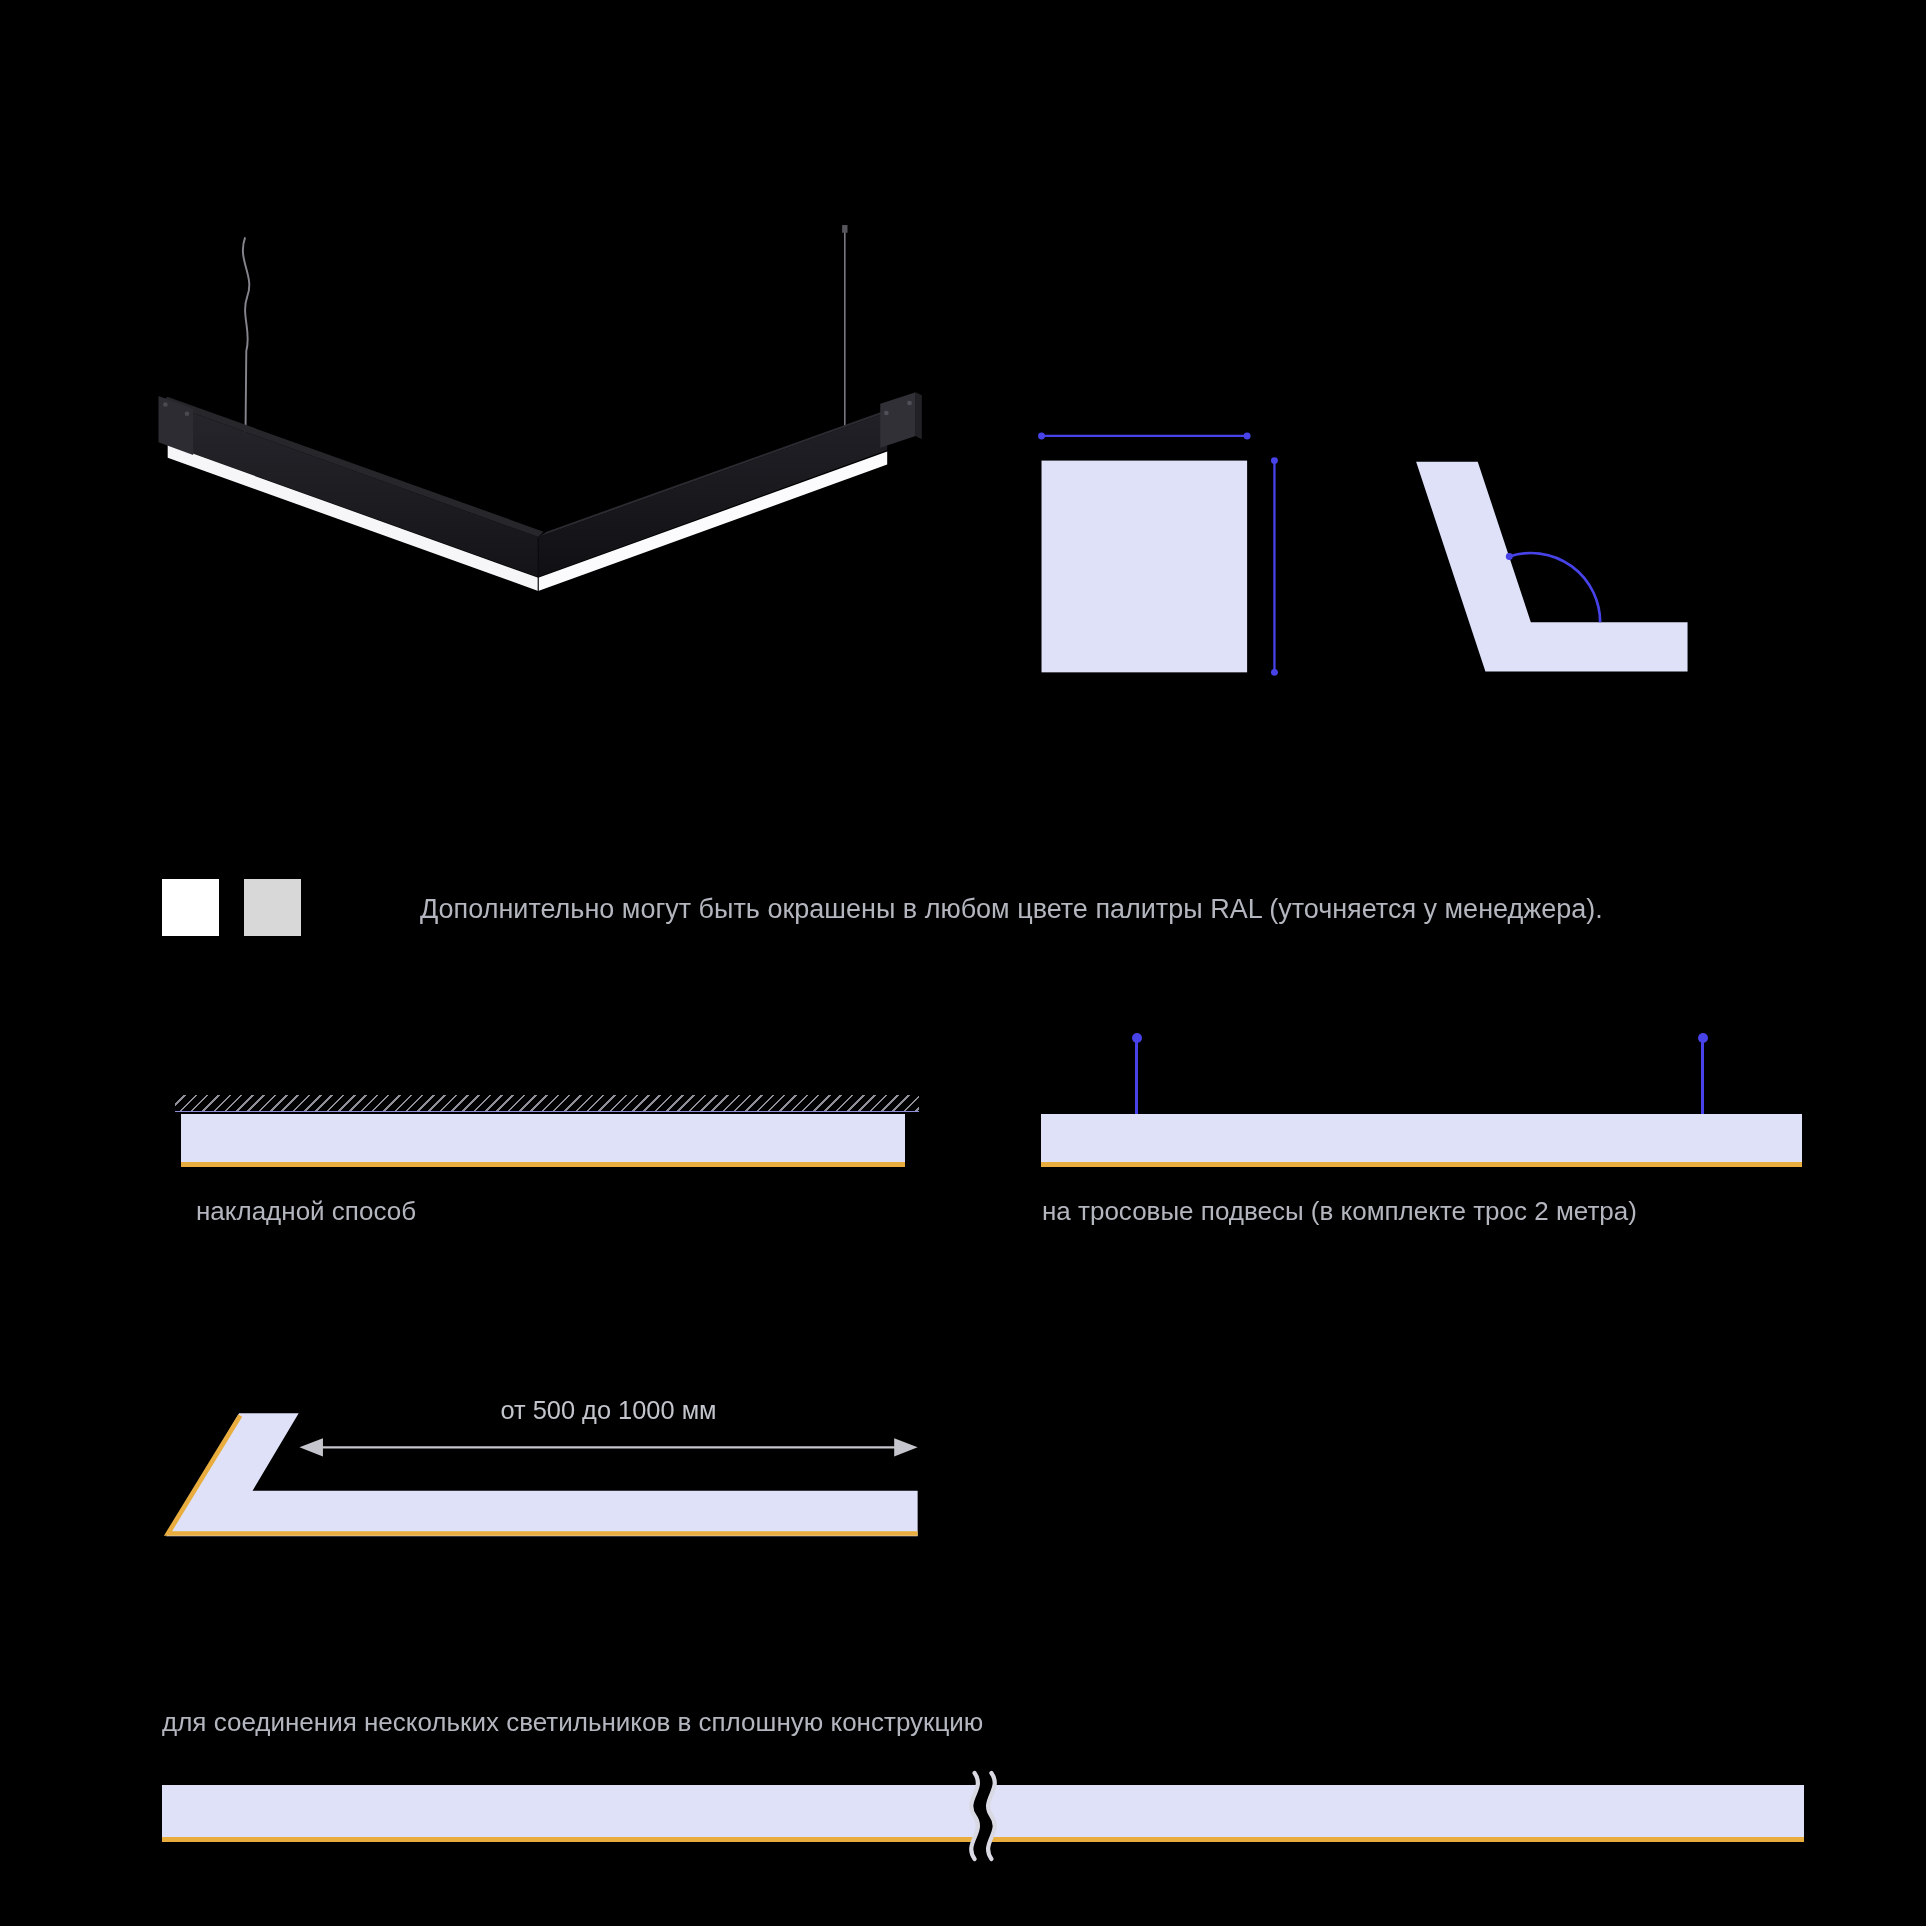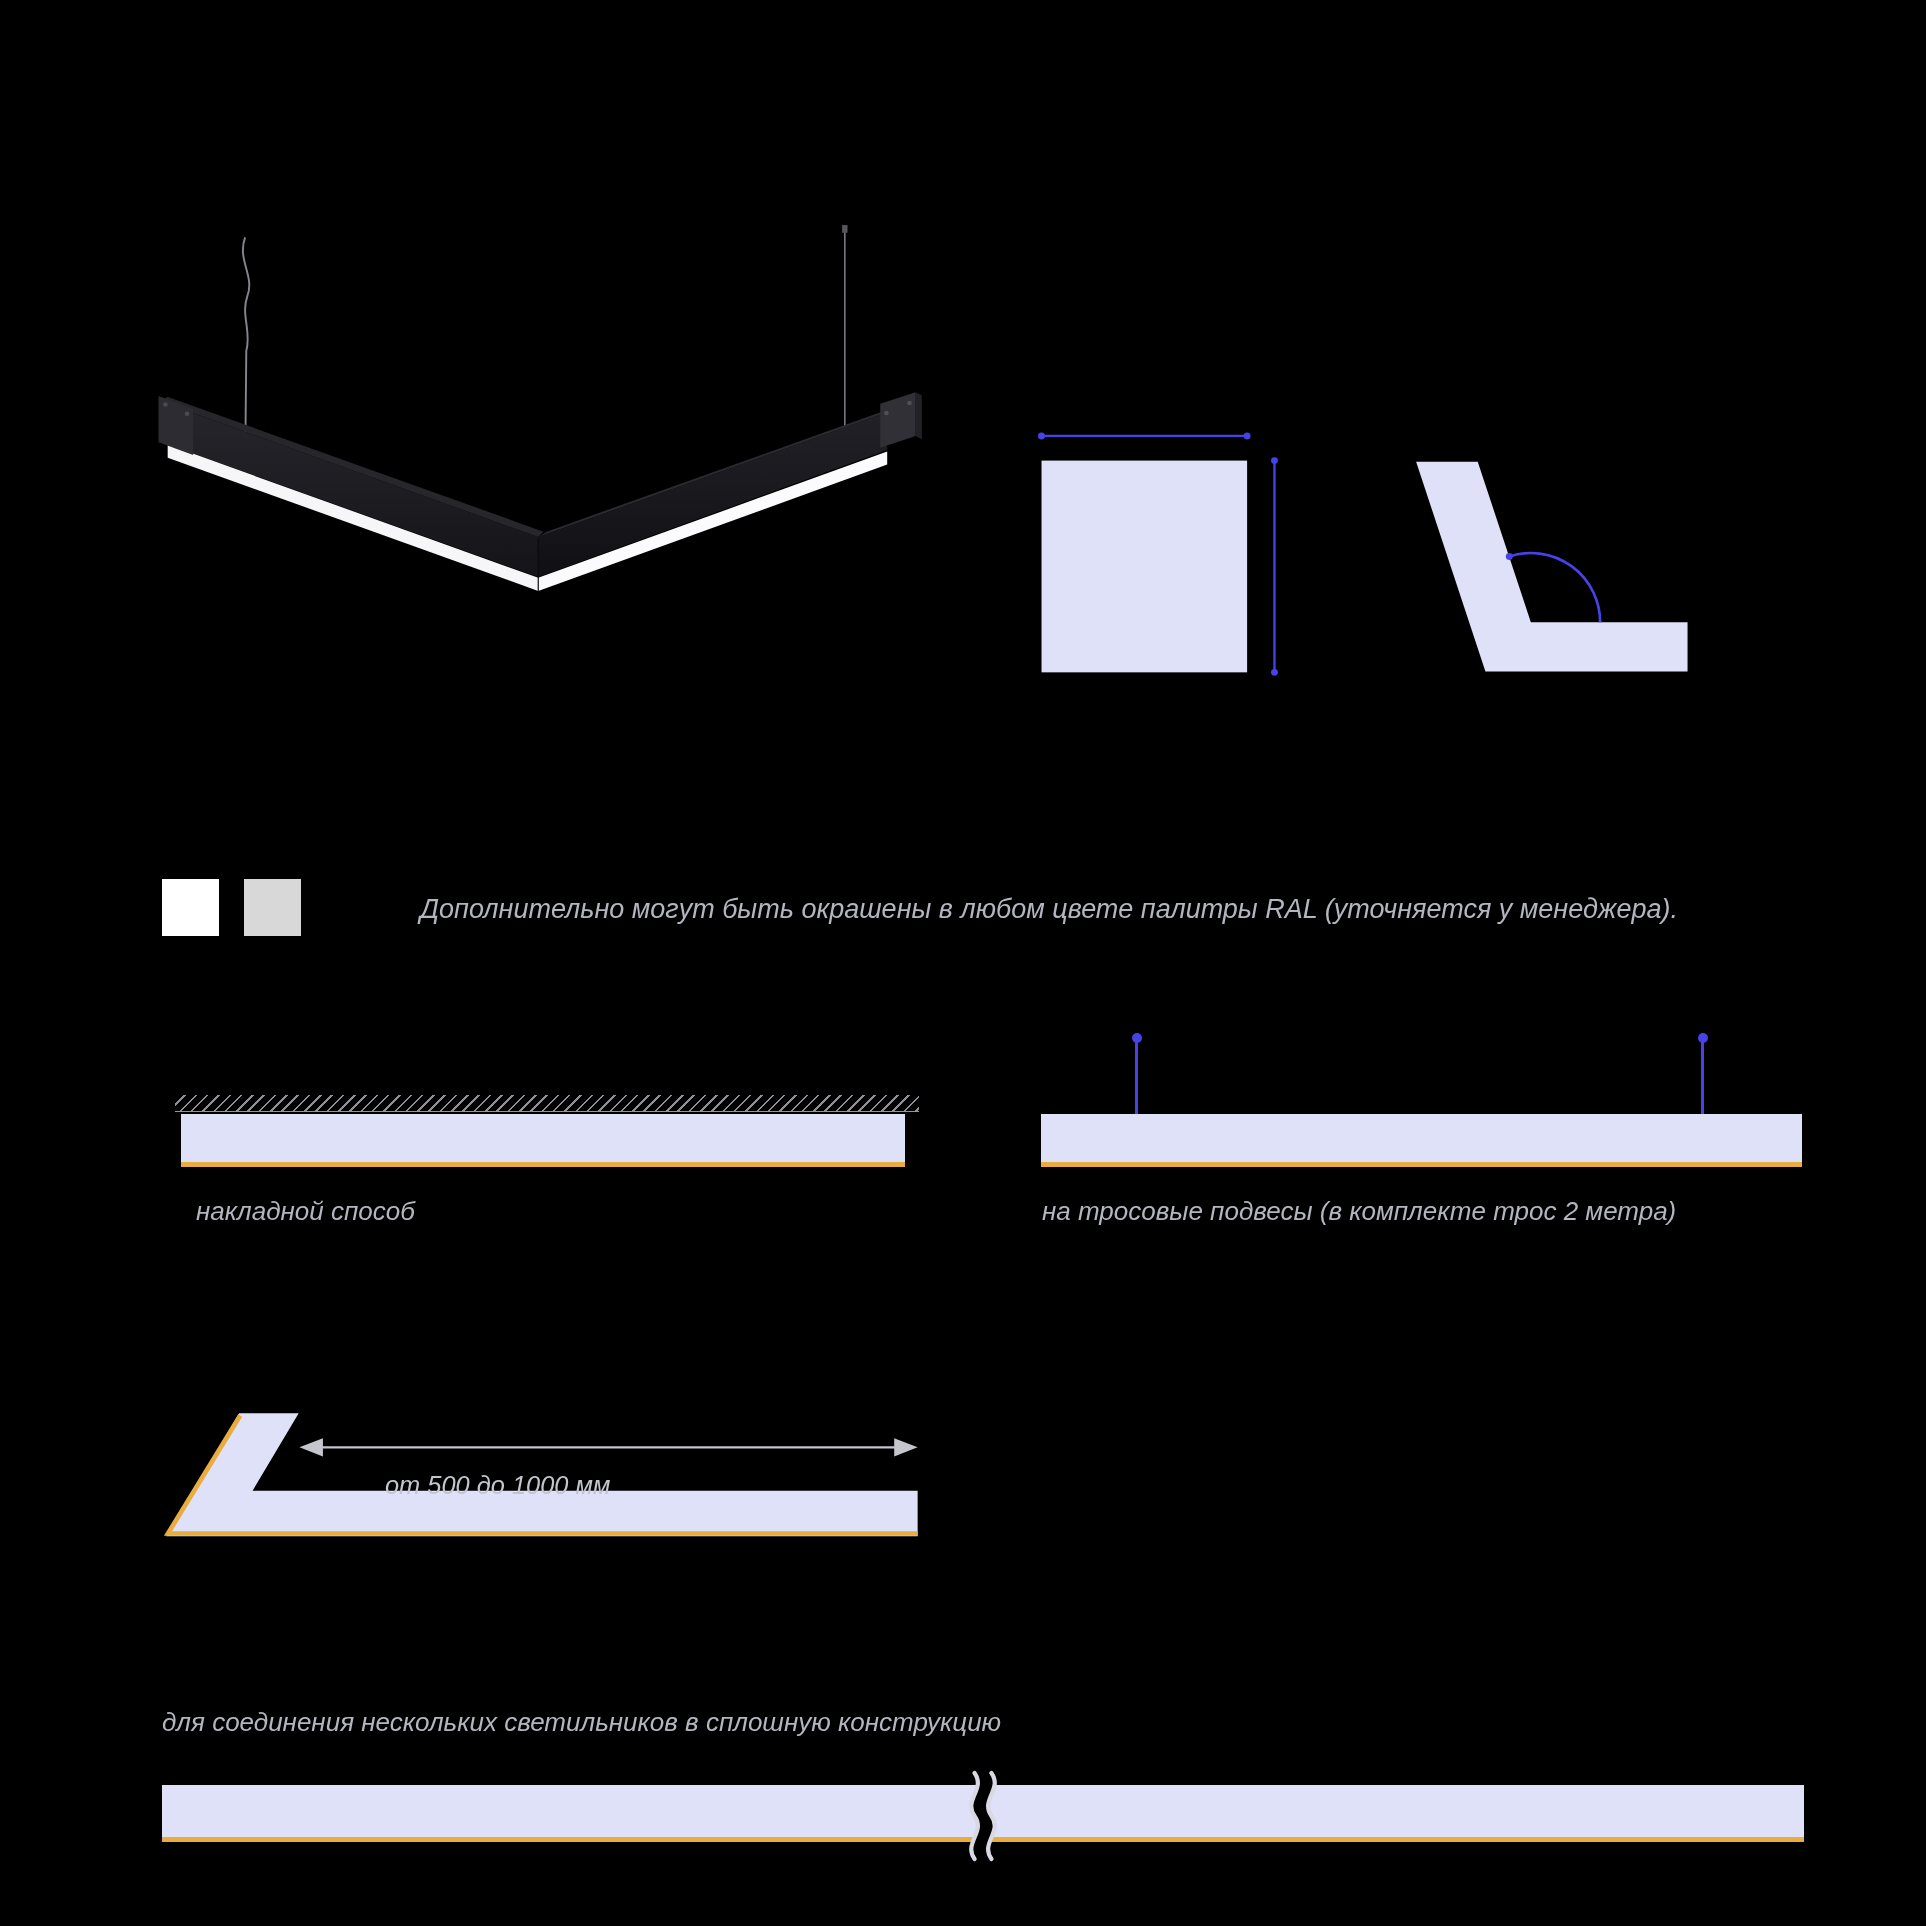--- a/index.html
+++ b/index.html
@@ -31,21 +31,21 @@
   .wire-dot { position:absolute; width:10px; height:10px; border-radius:50%; background:#4743e8; }
   .hatch {
     position:absolute;
     background:repeating-linear-gradient(135deg, rgba(0,0,0,0) 0 6.2px, #8f8f99 6.2px 8px);
     border-bottom:1.9px solid #8d8dd8;
   }
 </style>
 </head>
 <body>
 
-<div class="abs" style="left:0;top:0;width:1926px;height:1516px;font-style:italic;">
+<div class="abs" style="left:0;top:0;width:1926px;height:1516px;">
 
   <svg class="abs" style="left:150px; top:214px;" width="778" height="378" viewBox="0 0 2020 980">
     <defs>
       <linearGradient id="armL" x1="0" y1="0" x2="0" y2="1">
         <stop offset="0" stop-color="#26262c"></stop>
           <stop offset="1" stop-color="#141418"></stop>
       </linearGradient>
       <linearGradient id="armR" x1="0" y1="0" x2="0" y2="1">
         <stop offset="0" stop-color="#212127"></stop>
           <stop offset="1" stop-color="#101014"></stop>
@@ -110,21 +110,21 @@
 
   <svg class="abs" style="left:146px; top:1387px;" width="809" height="173" viewBox="0 0 2100 450">
     <polygon points="240,68 395,68 275,270 2005,270 2005,388 50,388" fill="#dee1f8"></polygon>
     <polyline points="243,74 55,381 2005,381" fill="none" stroke-width="12" stroke="#e8ad3e"></polyline>
     <g>
       <line x1="420" y1="157" x2="1985" y2="157" stroke="#c5c5cd" stroke-width="6"></line>
       <polygon points="397,157 458,133 458,181" fill="#c5c5cd"></polygon>
       <polygon points="2005,157 1944,133 1944,181" fill="#c5c5cd"></polygon>
     </g>
   </svg>
-  <div class="caption" style="left:385px; top:1471px; width:447px; font-size:25.4px; color:#c2c5cc;">от 500 до 1000 мм</div>
+  <div class="caption" style="left:385px; top:1396px; width:447px; text-align:center; font-size:25.4px; color:#c2c5cc;">от 500 до 1000 мм</div>
 
   <div class="caption" style="left:162px; top:1708px;text-align:right;">для соединения нескольких светильников в сплошную конструкцию</div>
   <div class="bar" style="left:162px; top:1785px; width:1642px; height:57px;"></div>
   <svg class="abs" style="left:952px; top:1770px;" width="62" height="92" viewBox="0 0 160 240">
     <path d="M80 8 c 30 42 -30 70 0 112 c 30 42 -30 70 0 112" fill="none" stroke="#000000" stroke-width="46" stroke-linecap="round"></path>
     <path d="M58 8 c 30 42 -30 70 0 112 c 30 42 -30 70 0 112" fill="none" stroke="#d9d9e4" stroke-width="11" stroke-linecap="round"></path>
     <path d="M102 8 c 30 42 -30 70 0 112 c 30 42 -30 70 0 112" fill="none" stroke="#d9d9e4" stroke-width="11" stroke-linecap="round"></path>
   </svg>
 
 </div>

